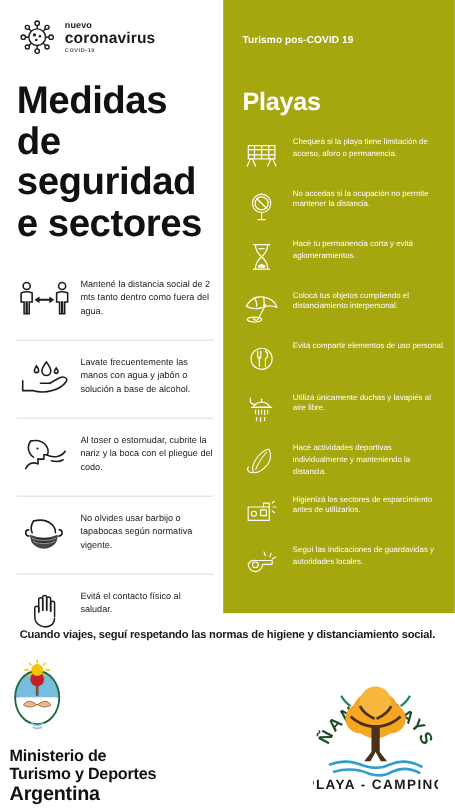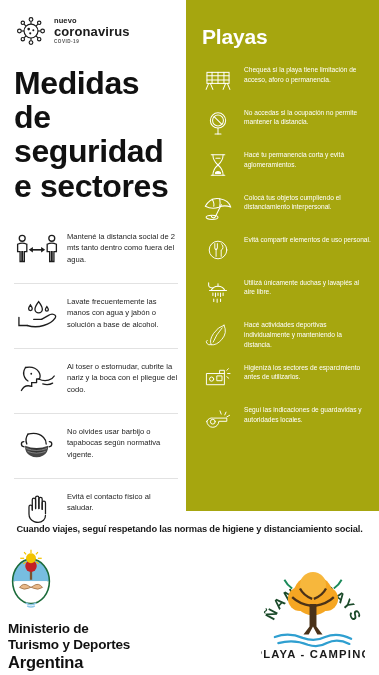--- a/index.html
+++ b/index.html
@@ -122,21 +122,21 @@
     font-weight: bold;
     padding-top: 28px;
     padding-left: 8px;
     letter-spacing: .1px;
   }
   .right-title {
     color: #ffffff;
     font-size: 21px;
     font-weight: bold;
     padding-left: 8px;
-    margin-top: 25px;
+    margin-top: 36px;
     letter-spacing: -0.2px;
   }
   .right-list {
     margin-top: 14px;
     padding-left: 4px;
   }
   .right-item {
     display: flex;
     align-items: flex-start;
     gap: 6px;
@@ -339,20 +339,21 @@
             </svg>
           </span>
           <span class="left-txt">Evitá el contacto físico al saludar.</span>
         </div>
 
       </div>
     </div>
 
     <div class="col-right">
 
+      <div class="kicker">Turismo pos-COVID 19</div>
       <div class="right-title">Playas</div>
 
       <div class="right-list">
 
         <div class="right-item">
           <span class="right-ico">
             <svg viewBox="0 0 40 32" width="34" height="28">
               <g stroke="#ffffff" stroke-width="1.2" fill="none" stroke-linecap="round">
                 <rect x="7" y="7" width="26" height="13"></rect>
                 <line x1="7" y1="11" x2="33" y2="11"></line>

